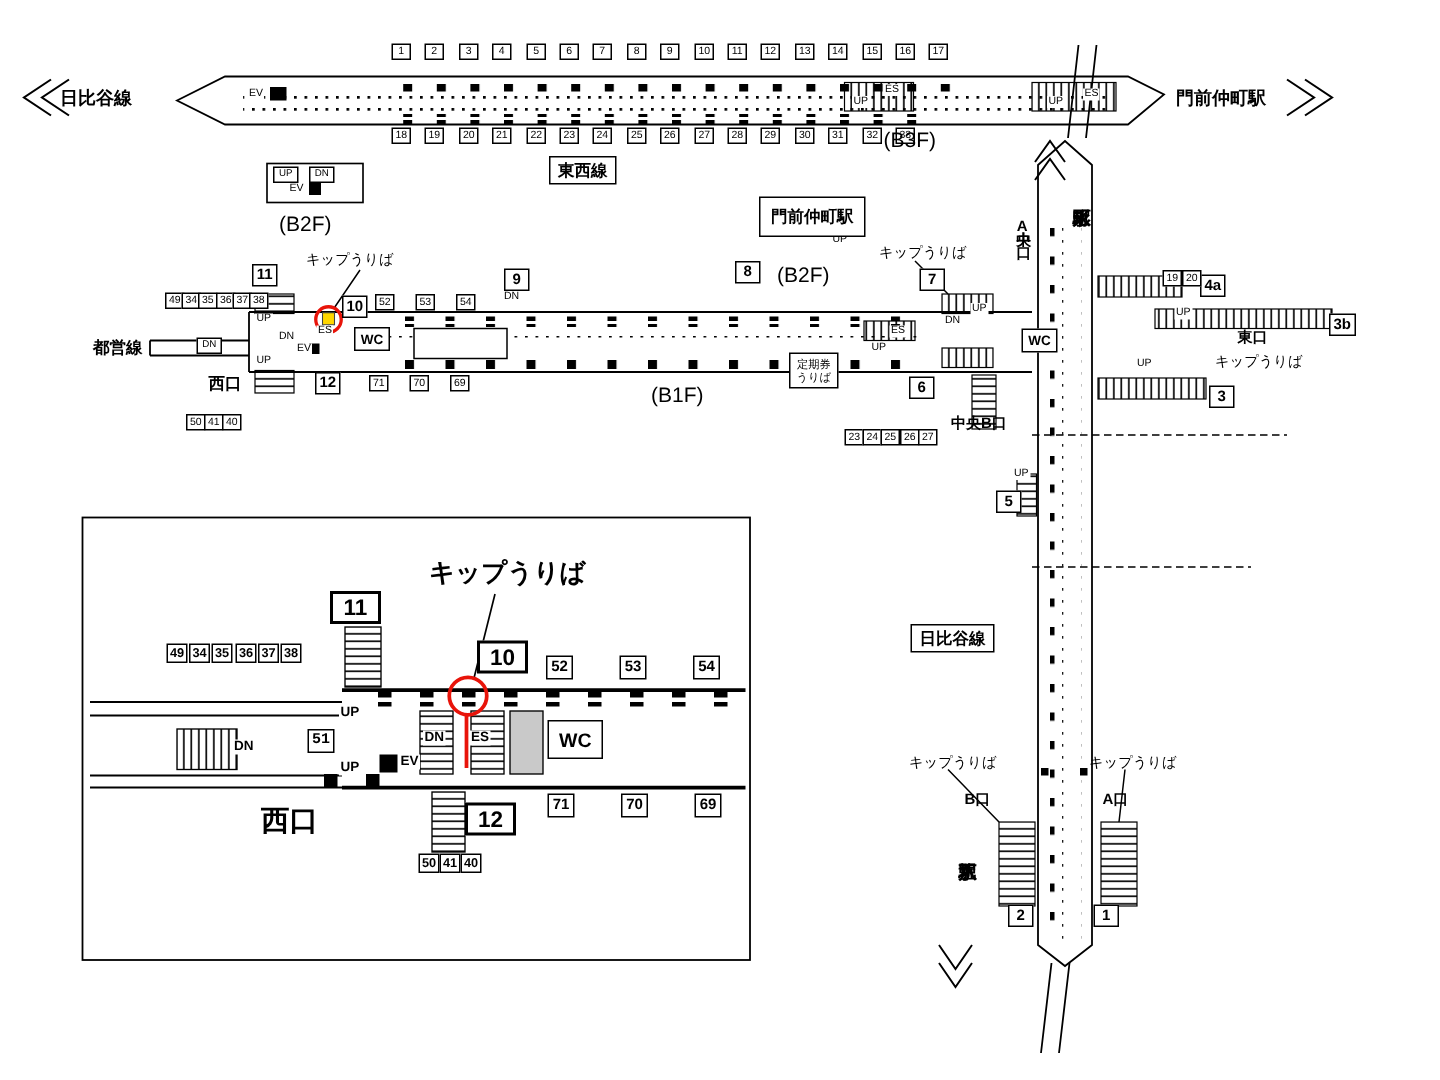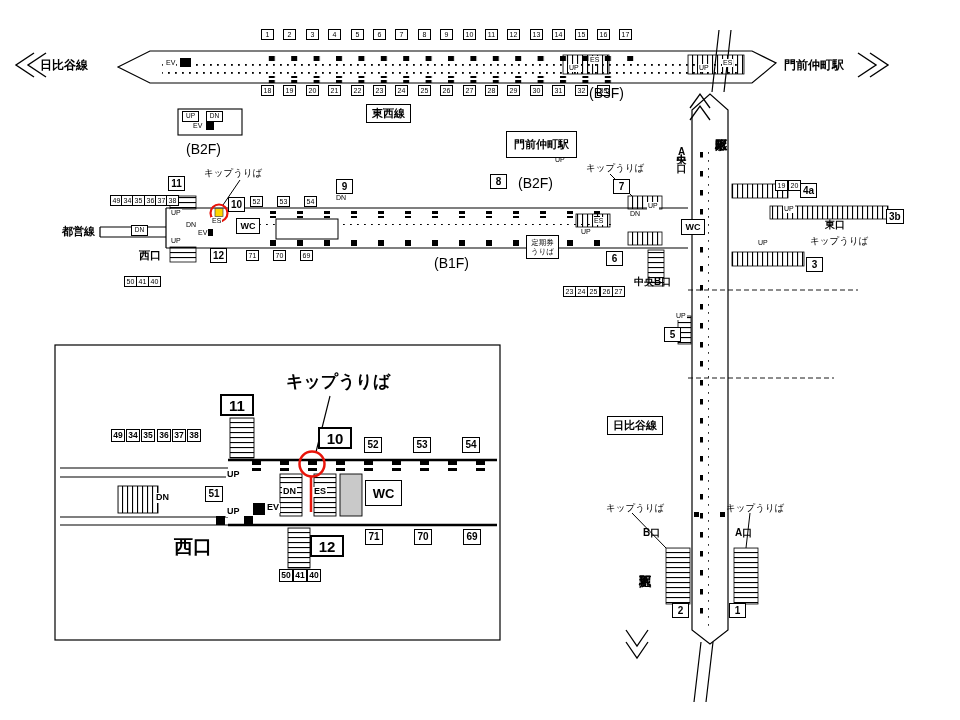--- a/index.html
+++ b/index.html
@@ -165,21 +165,21 @@
       <div class="abs box-md" style="left: 886px; top: 209px;">3b</div>
       <div class="abs box-md" style="left: 806px; top: 257px;">3</div>
       <div class="abs box-md" style="left: 672px; top: 603px;">2</div>
       <div class="abs box-md" style="left: 729px; top: 603px;">1</div>
       <div class="abs box-lg" style="left: 220px; top: 394px;">11</div>
       <div class="abs box-lg" style="left: 318px; top: 427px;">10</div>
       <div class="abs box-lg" style="left: 310px; top: 535px;">12</div>
       <div class="abs box-imd" style="left: 364px; top: 437px;">52</div>
       <div class="abs box-imd" style="left: 413px; top: 437px;">53</div>
       <div class="abs box-imd" style="left: 462px; top: 437px;">54</div>
-      <div class="abs box-imd" style="left: 205px; top: 486px;">51</div>
+      <div class="abs box-imd" style="left: 205px; top: 486px; font-family: Liberation Mono, monospace;">51</div>
       <div class="abs box-imd" style="left: 365px; top: 529px;">71</div>
       <div class="abs box-imd" style="left: 414px; top: 529px;">70</div>
       <div class="abs box-imd" style="left: 463px; top: 529px;">69</div>
       <div class="abs box-updn" style="left: 182px; top: 111px;">UP</div>
       <div class="abs box-updn" style="left: 206px; top: 111px;">DN</div>
       <div class="abs box-updn" style="left: 131px; top: 225px;">DN</div>
       <div class="abs box-wc" style="left: 236px; top: 218px;">WC</div>
       <div class="abs box-wc" style="left: 681px; top: 219px;">WC</div>
       <div class="abs box-wci" style="left: 365px; top: 480px;">WC</div>
       <div class="abs t7" style="left: 165px; top: 59px;">EV</div>

